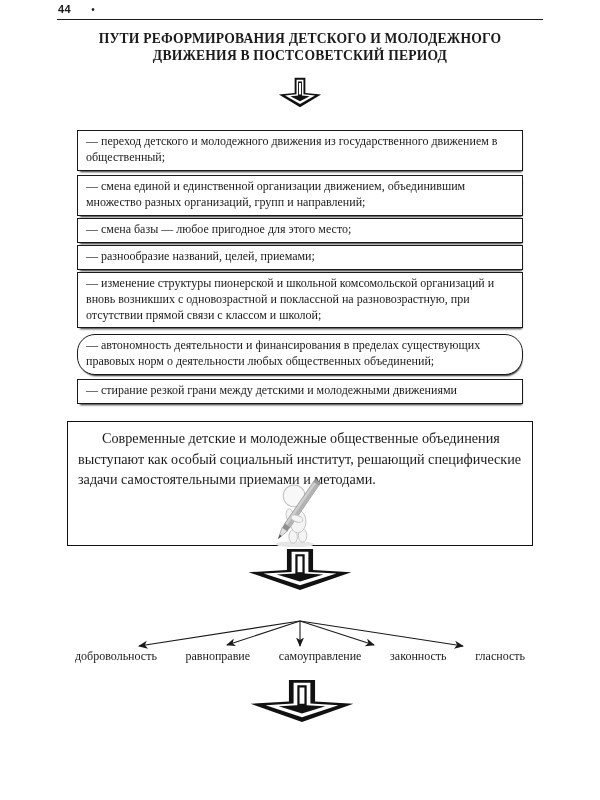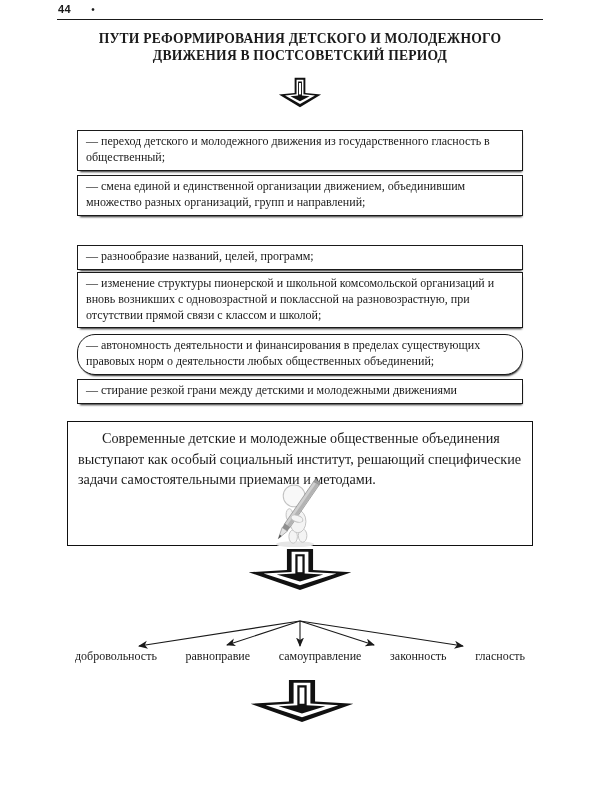--- a/index.html
+++ b/index.html
@@ -108,23 +108,24 @@
   <div class="header-rule"></div>
 
   <div class="doc-title">ПУТИ РЕФОРМИРОВАНИЯ ДЕТСКОГО И МОЛОДЕЖНОГО ДВИЖЕНИЯ В ПОСТСОВЕТСКИЙ ПЕРИОД</div>
 
   <div class="arrow3d arrow-top">
     <svg viewBox="0 0 120 80" preserveAspectRatio="none">
         <use href="#arrow3d"></use>
       </svg>
   </div>
 
-  <div class="item-box ib1">— переход детского и молодежного движения из государственного гласность в общественный;</div>
+  <div class="item-box ib1">— переход детского и молодежного движения из государственного движением в общественный;</div>
   <div class="item-box ib2">— смена единой и единственной организации движением, объединившим множество разных организаций, групп и направлений;</div>
-  <div class="item-box ib4">— разнообразие названий, целей, программ;</div>
+  <div class="item-box ib3">— смена базы — любое пригодное для этого место;</div>
+  <div class="item-box ib4">— разнообразие названий, целей, приемами;</div>
   <div class="item-box ib5">— изменение структуры пионерской и школьной комсомольской организаций и вновь возникших с одновозрастной и поклассной на разновозрастную, при отсутствии прямой связи с классом и школой;</div>
   <div class="item-box ib6">— автономность деятельности и финансирования в пределах существующих правовых норм о деятельности любых общественных объединений;</div>
   <div class="item-box ib7">— стирание резкой грани между детскими и молодежными движениями</div>
 
   <div class="summary-box">
     <p class="summary-text">Современные детские и молодежные общественные объединения выступают как особый социальный институт, решающий специфические задачи самостоятельными приемами и методами.</p>
   </div>
 
   <div class="figure-illustration">
     <svg viewBox="0 0 62 74">

